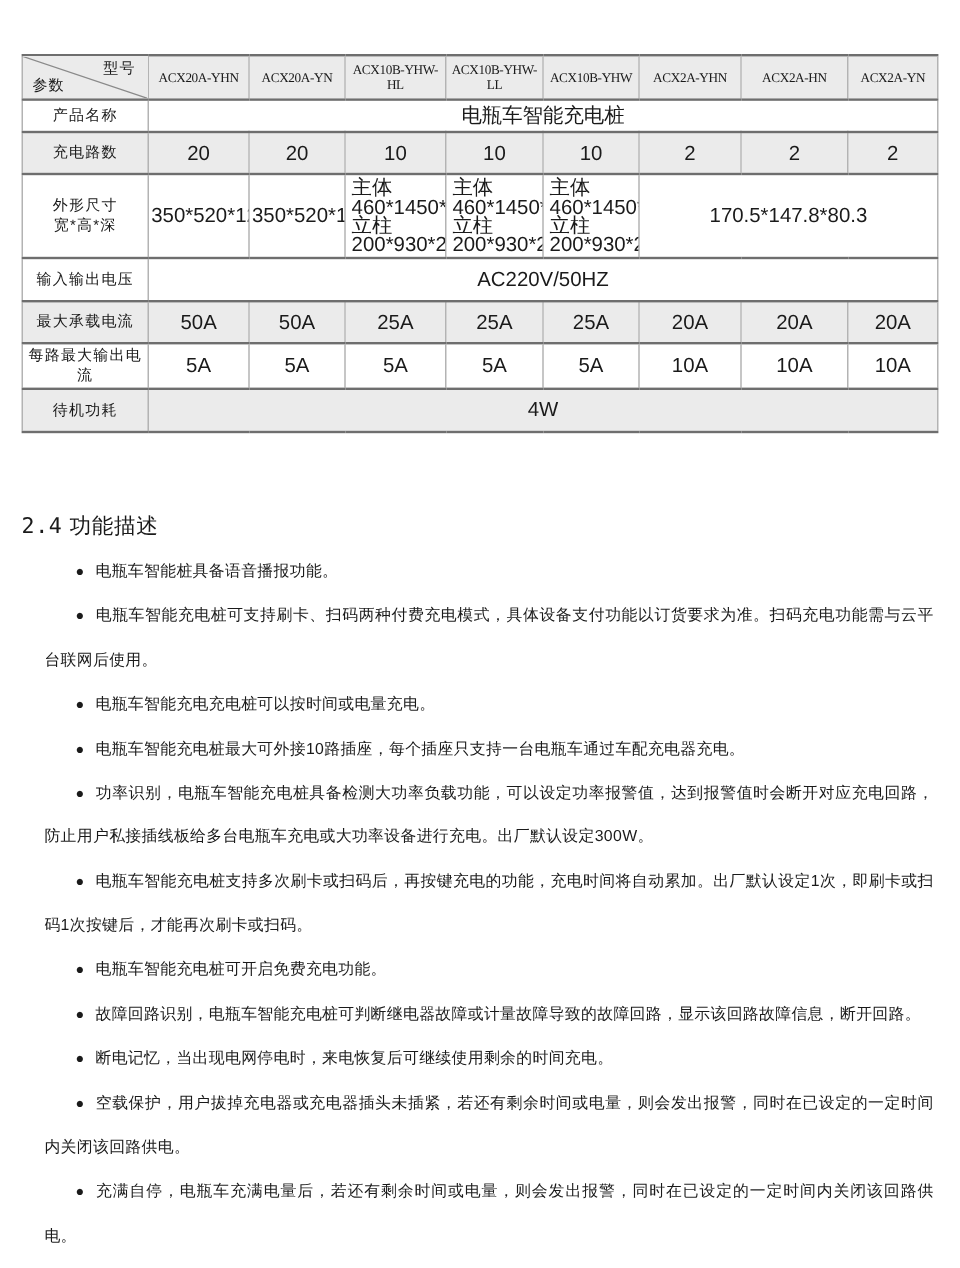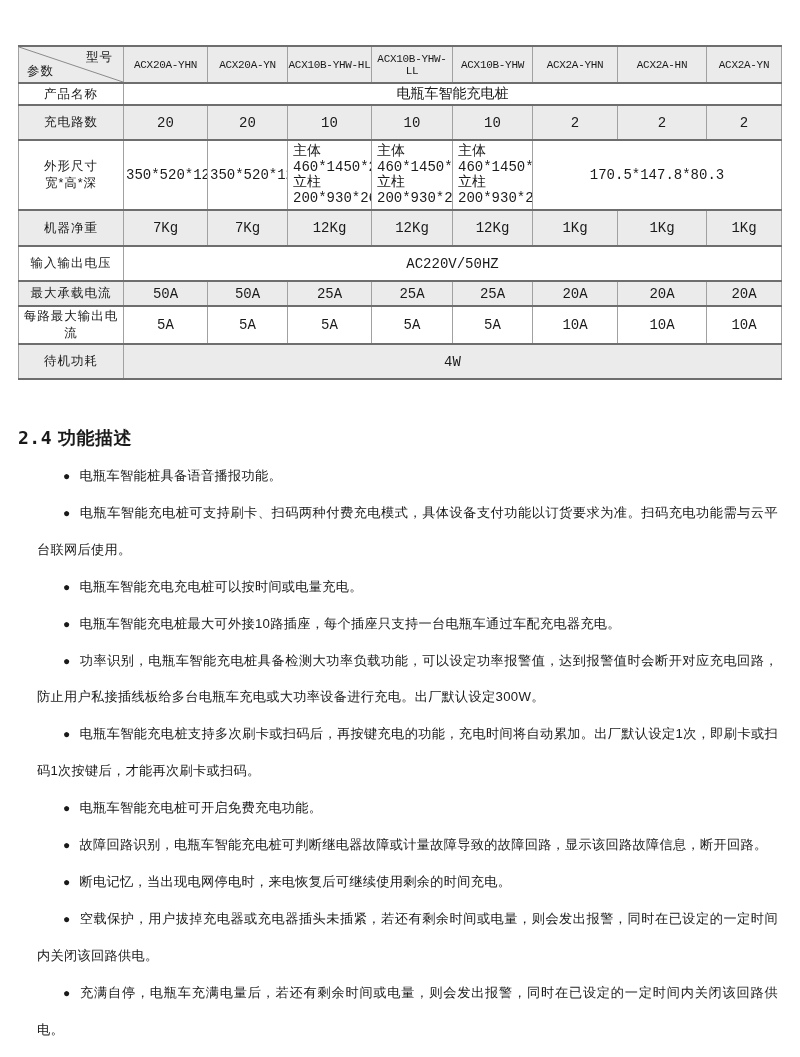--- a/index.html
+++ b/index.html
@@ -45,42 +45,42 @@
   .spec-table tr:nth-child(6){height:35px;}
   .spec-table tr:nth-child(7){height:25px;}
   .spec-table tr:nth-child(8){height:36px;}
   .spec-table tr:nth-child(9){height:35px;}
 
   .spec-table th.rowlabel{
     font-size:12.5px;letter-spacing:1px;
     line-height:17px;
   }
   .spec-table th.model{
-    font-family:Liberation Mono, monospace;
+    font-family:Liberation Serif, serif;
     font-size:11px;letter-spacing:-0.3px;padding:0;
   }
   .spec-table td{
-    font-family:Liberation Mono, monospace;
-    font-size:14px;
+    font-family:Liberation Sans, sans-serif;
+    font-size:17px;
   }
   .spec-table td.left{
     text-align:left;padding-left:5px;line-height:15.5px;
   }
 
   
   .corner{position:relative;padding:0;}
   .corner .diag{position:absolute;left:0;top:0;width:100%;height:100%;}
   .corner .diag line{stroke:#8a8a8a;stroke-width:1;vector-effect:non-scaling-stroke;}
   .corner-top{position:absolute;top:2px;right:10px;font-size:12.5px;letter-spacing:1px;}
   .corner-bottom{position:absolute;bottom:2px;left:8px;font-size:12.5px;letter-spacing:1px;}
 
   
   .section-heading{
     position:absolute;left:18px;top:394px;margin:0;
-    font-size:18px;font-weight:700;letter-spacing:0.5px;
+    font-size:18px;font-weight:400;letter-spacing:0.5px;
   }
   .section-heading .sec-num{margin-right:6px;font-family:"DejaVu Sans Mono","Liberation Sans",sans-serif;}
 
   
   .features{
     position:absolute;left:37px;top:426px;width:741px;
     text-align:justify;
   }
   .features p{
     margin:0;padding:0;
@@ -145,31 +145,20 @@
         </tr>
         <tr>
           <th class="rowlabel">外形尺寸<br>宽*高*深</th>
           <td>350*520*125</td>
           <td>350*520*125</td>
           <td class="left">主体<br>460*1450*260<br>立柱<br>200*930*260</td>
           <td class="left">主体<br>460*1450*260<br>立柱<br>200*930*260</td>
           <td class="left">主体<br>460*1450*260<br>立柱<br>200*930*260</td>
           <td colspan="3">170.5*147.8*80.3</td>
         </tr>
-        <tr class="shaded">
-          <th class="rowlabel">机器净重</th>
-          <td>7Kg</td>
-          <td>7Kg</td>
-          <td>12Kg</td>
-          <td>12Kg</td>
-          <td>12Kg</td>
-          <td>1Kg</td>
-          <td>1Kg</td>
-          <td>1Kg</td>
-        </tr>
         <tr>
           <th class="rowlabel">输入输出电压</th>
           <td colspan="8">AC220V/50HZ</td>
         </tr>
         <tr class="shaded">
           <th class="rowlabel">最大承载电流</th>
           <td>50A</td>
           <td>50A</td>
           <td>25A</td>
           <td>25A</td>

